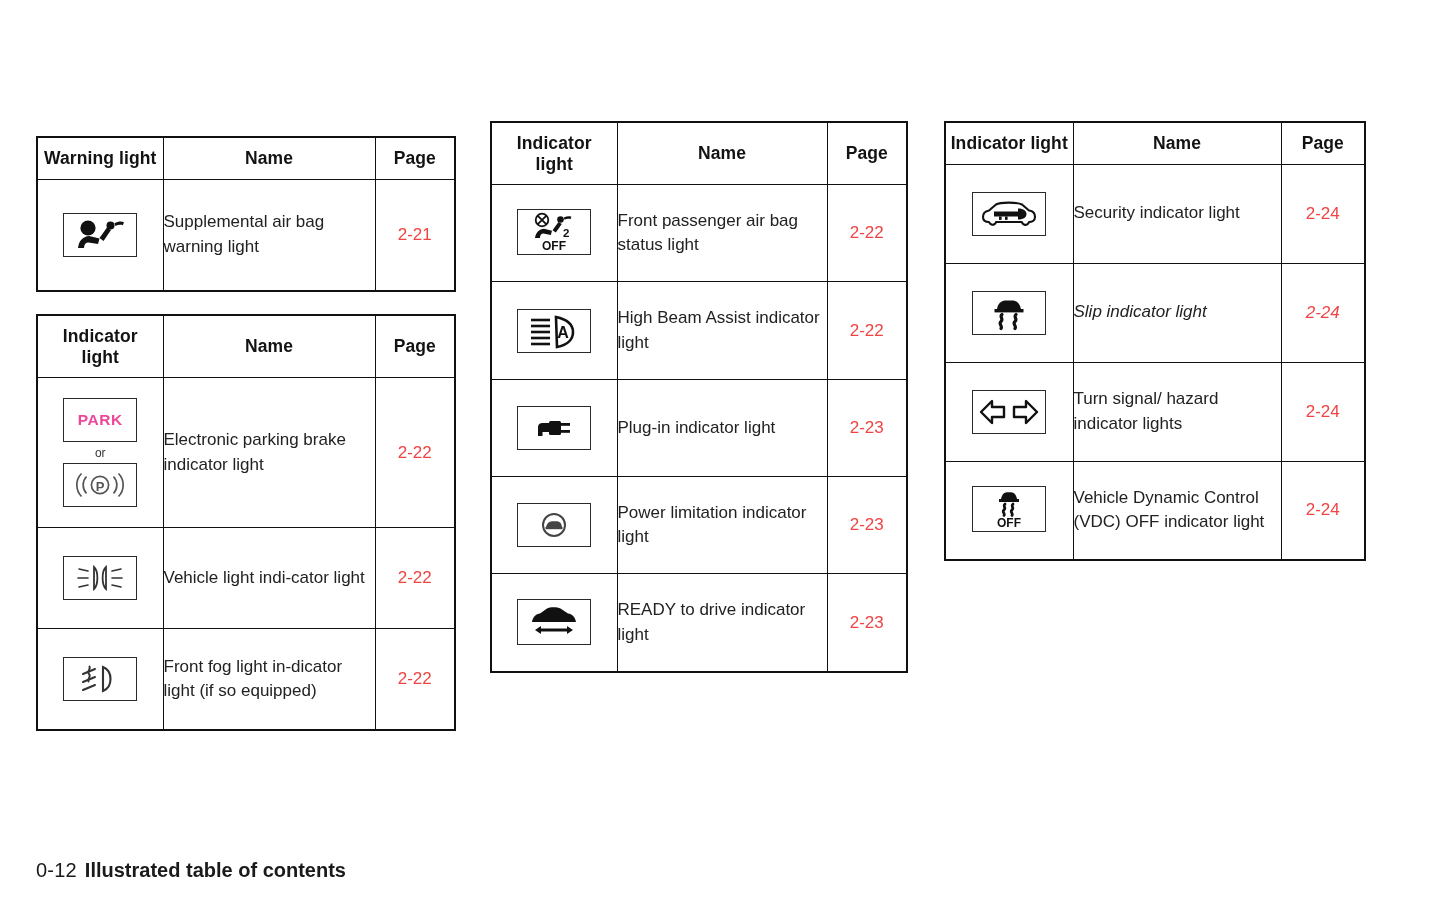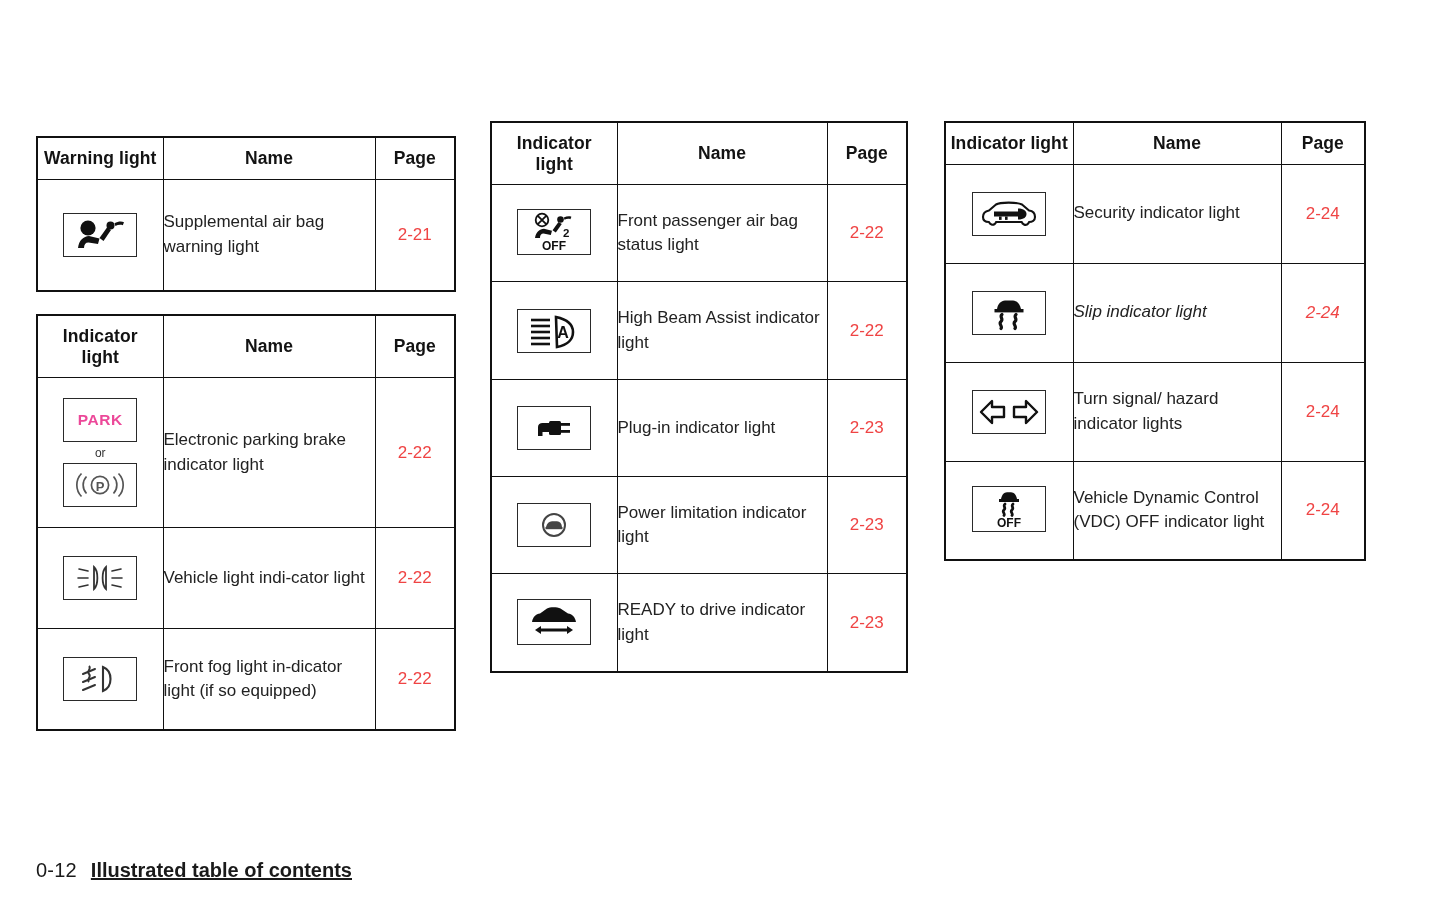--- a/index.html
+++ b/index.html
@@ -81,21 +81,21 @@
 
   .footer {
     position: absolute;
     left: 36px;
     bottom: 34px;
     font-size: 20px;
     color: #1a1a1a;
     white-space: nowrap;
   }
   .footer .fpage { font-weight: 400; letter-spacing:.2px;margin-top:16px; }
-  .footer .ftitle { font-weight: bold; margin-left: 14px; text-decoration: underline; }
+  .footer .ftitle { font-weight: bold; margin-left: 8px; }
 
   .spacer-gap { height: 22px; }
 </style>
 </head>
 <body>
 
 <div class="page">
 
   <div class="col col-left" style="top:136px;">
 

